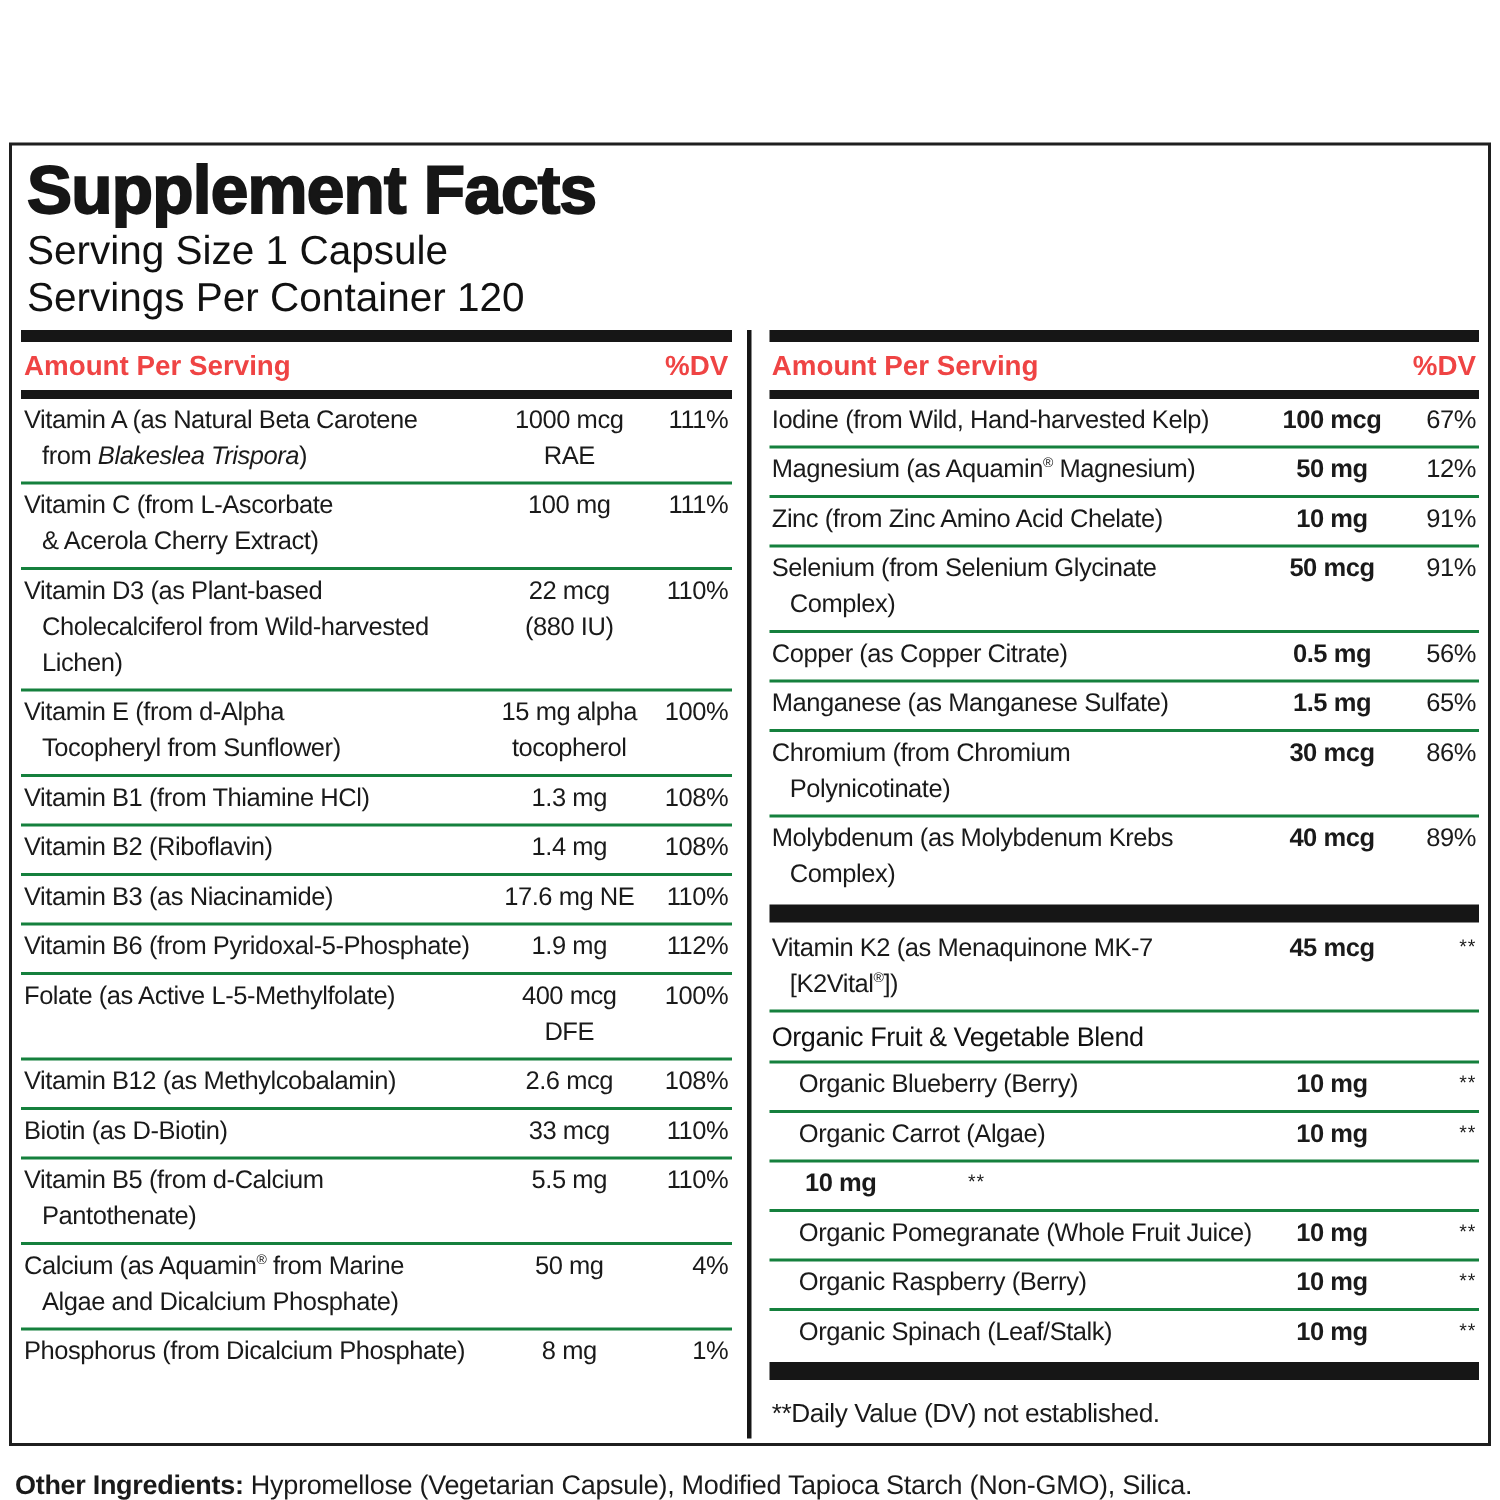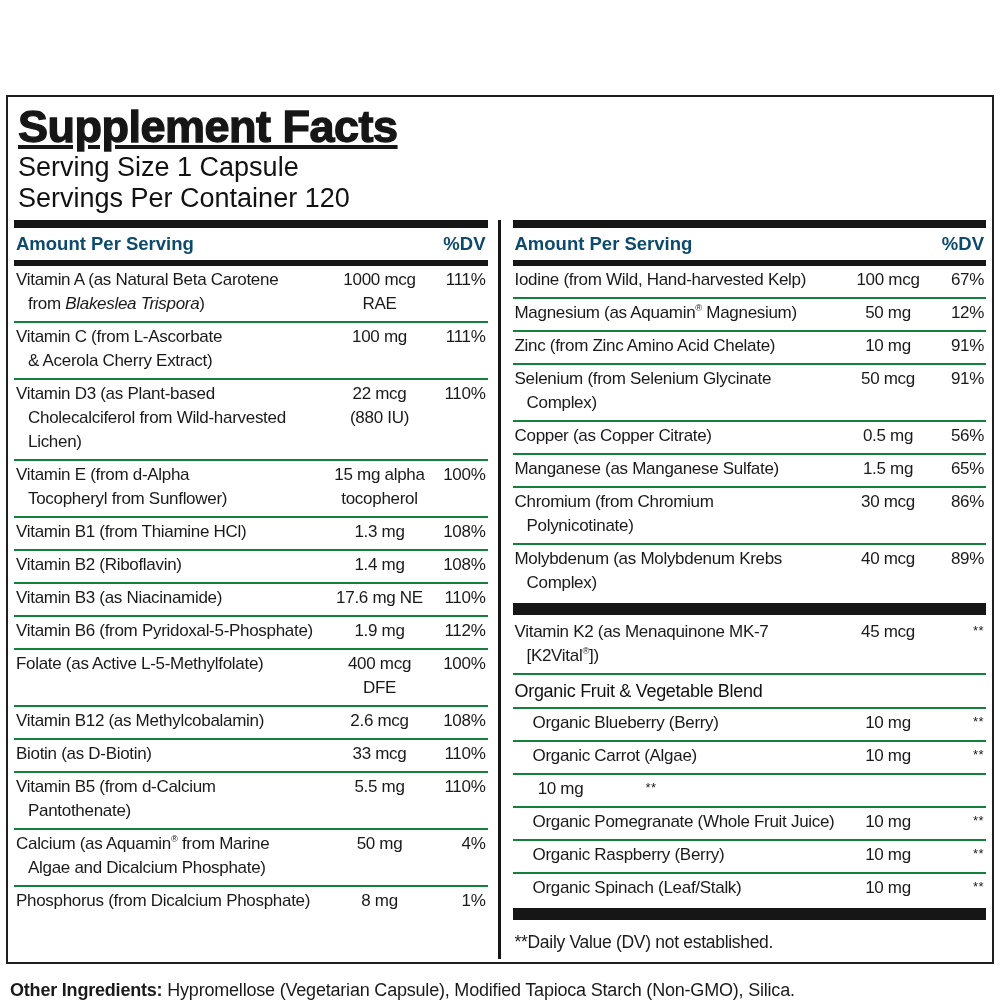--- a/index.html
+++ b/index.html
@@ -18,52 +18,51 @@
     padding: 0 0 0 0;
   }
   .panel-head { padding: 6px 10px 8px 10px; }
   .sf-title {
     font-size: 45px;
     font-weight: bold;
     letter-spacing: -0.5px;
     line-height: 1.05;
     -webkit-text-stroke: 1.3px #161616;
     color: #161616;
-    text-decoration: underline;
   }
   .serving-line { font-size: 27px; line-height: 27px; margin-top: 4px; color: #111; }
   .serving-line:first-of-type { margin-top: 10px; }
 
   .cols { display: flex; align-items: stretch; padding: 0 6px 3px 6px; }
   .col { flex: 1 1 0; min-width: 0; }
   .col-left  { padding-right: 10px; }
   .col-right { border-left: 3px solid #161616; padding-left: 12px; }
 
   .bar { background: #161616; }
   .bar-top { height: 8px; margin-bottom: 1px; }
   .bar-mid { height: 6px; }
   .bar-section { height: 12px; margin: 3px 0; }
 
   .col-hdr {
     display: flex; justify-content: space-between; align-items: baseline;
     font-weight: bold; font-size: 18.5px; line-height: 26px;
-    padding: 2px 2px 3px 2px; color: #0c4a6e;
+    padding: 2px 2px 3px 2px; color: #ef4444;
   }
 
   .rows { display: block; }
   .fact-row {
     display: flex; align-items: flex-start;
     font-size: 17px; line-height: 24px; letter-spacing: -0.3px;
     padding: 2px 0 5px 0;
   }
   .sep { border-top: 2px solid #15803d; }
   .n-name { flex: 1 1 auto; min-width: 0; padding-left: 14px; text-indent: -12px; }
   .n-amt  { flex: none; width: 108px; text-align: center; white-space: pre-line; }
   .n-dv   { flex: none; width: 54px;  text-align: right; padding-right: 2px; }
-  .col-right .n-amt { width: 96px; }
+  .col-right .n-amt { width: 96px; font-weight: bold; }
   .col-right .n-dv  { width: 50px; }
   .indent .n-name { padding-left: 32px; }
   .dv-star { font-size: 13px; letter-spacing: 0.5px; line-height: 22px; }
   sup { font-size: 0.55em; line-height: 0; }
 
   .blend-header {
     font-weight: normal; font-size: 18px; line-height: 26px;
     padding: 3px 0 3px 2px; letter-spacing: -0.3px; color: #111;
   }
   .note {

